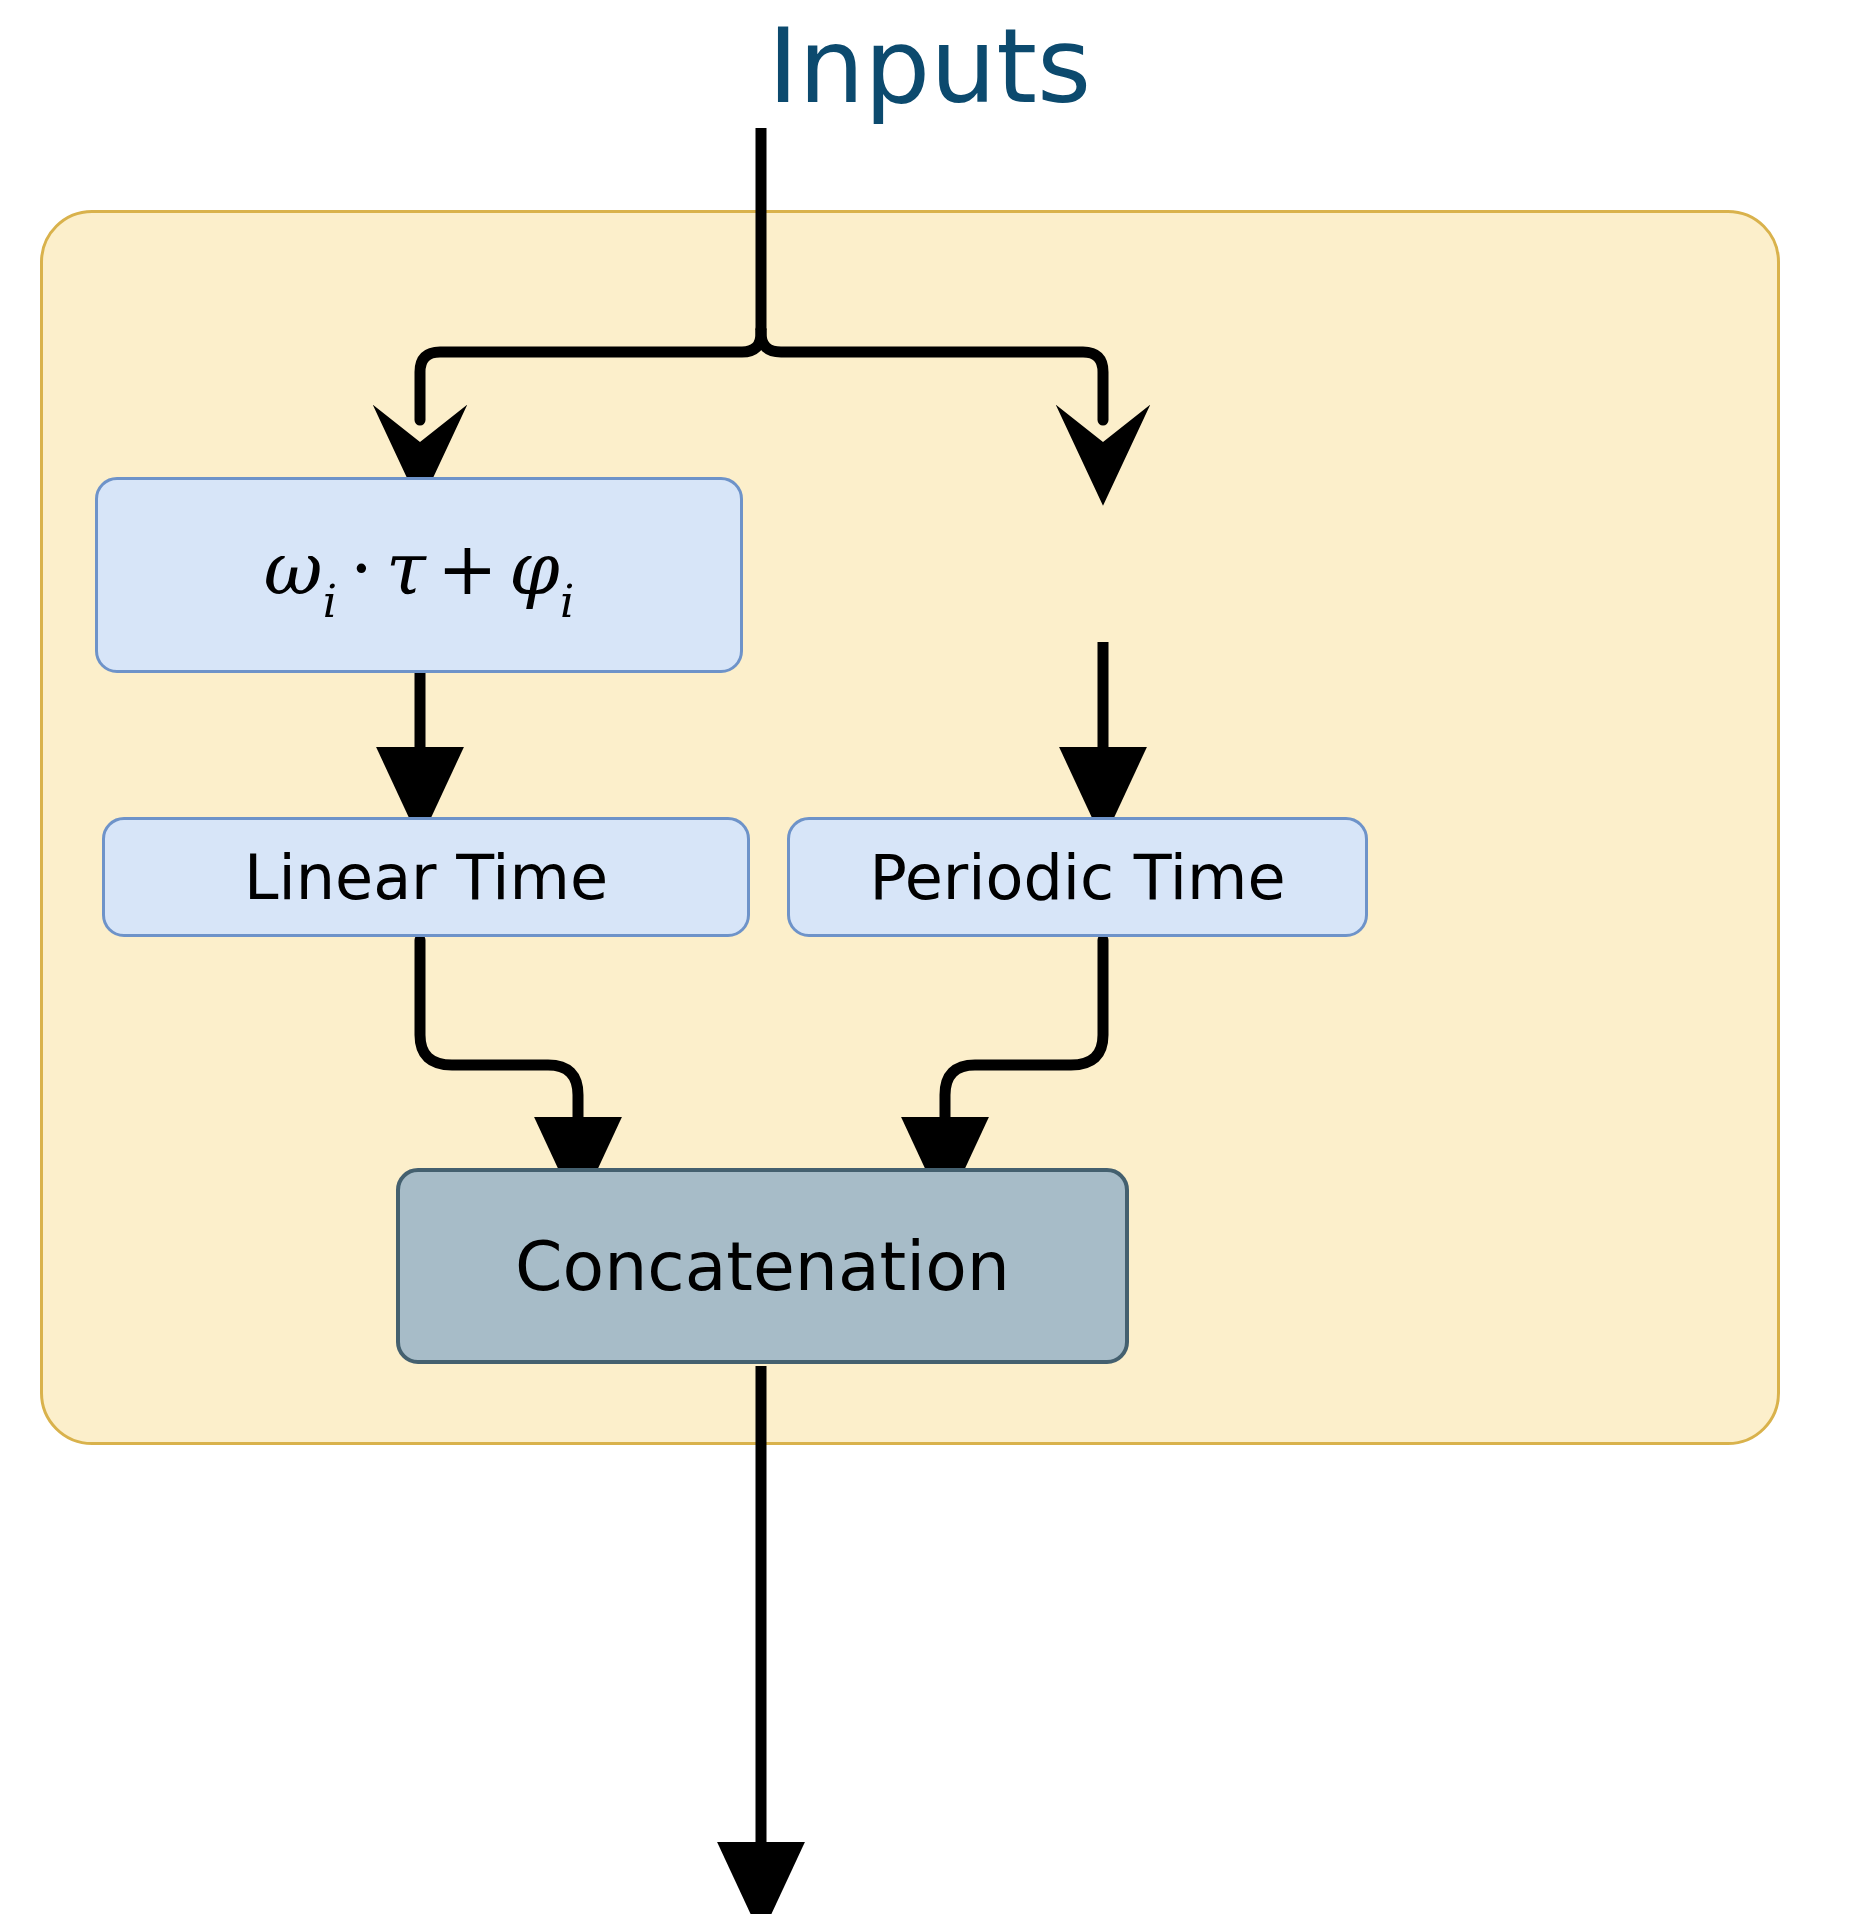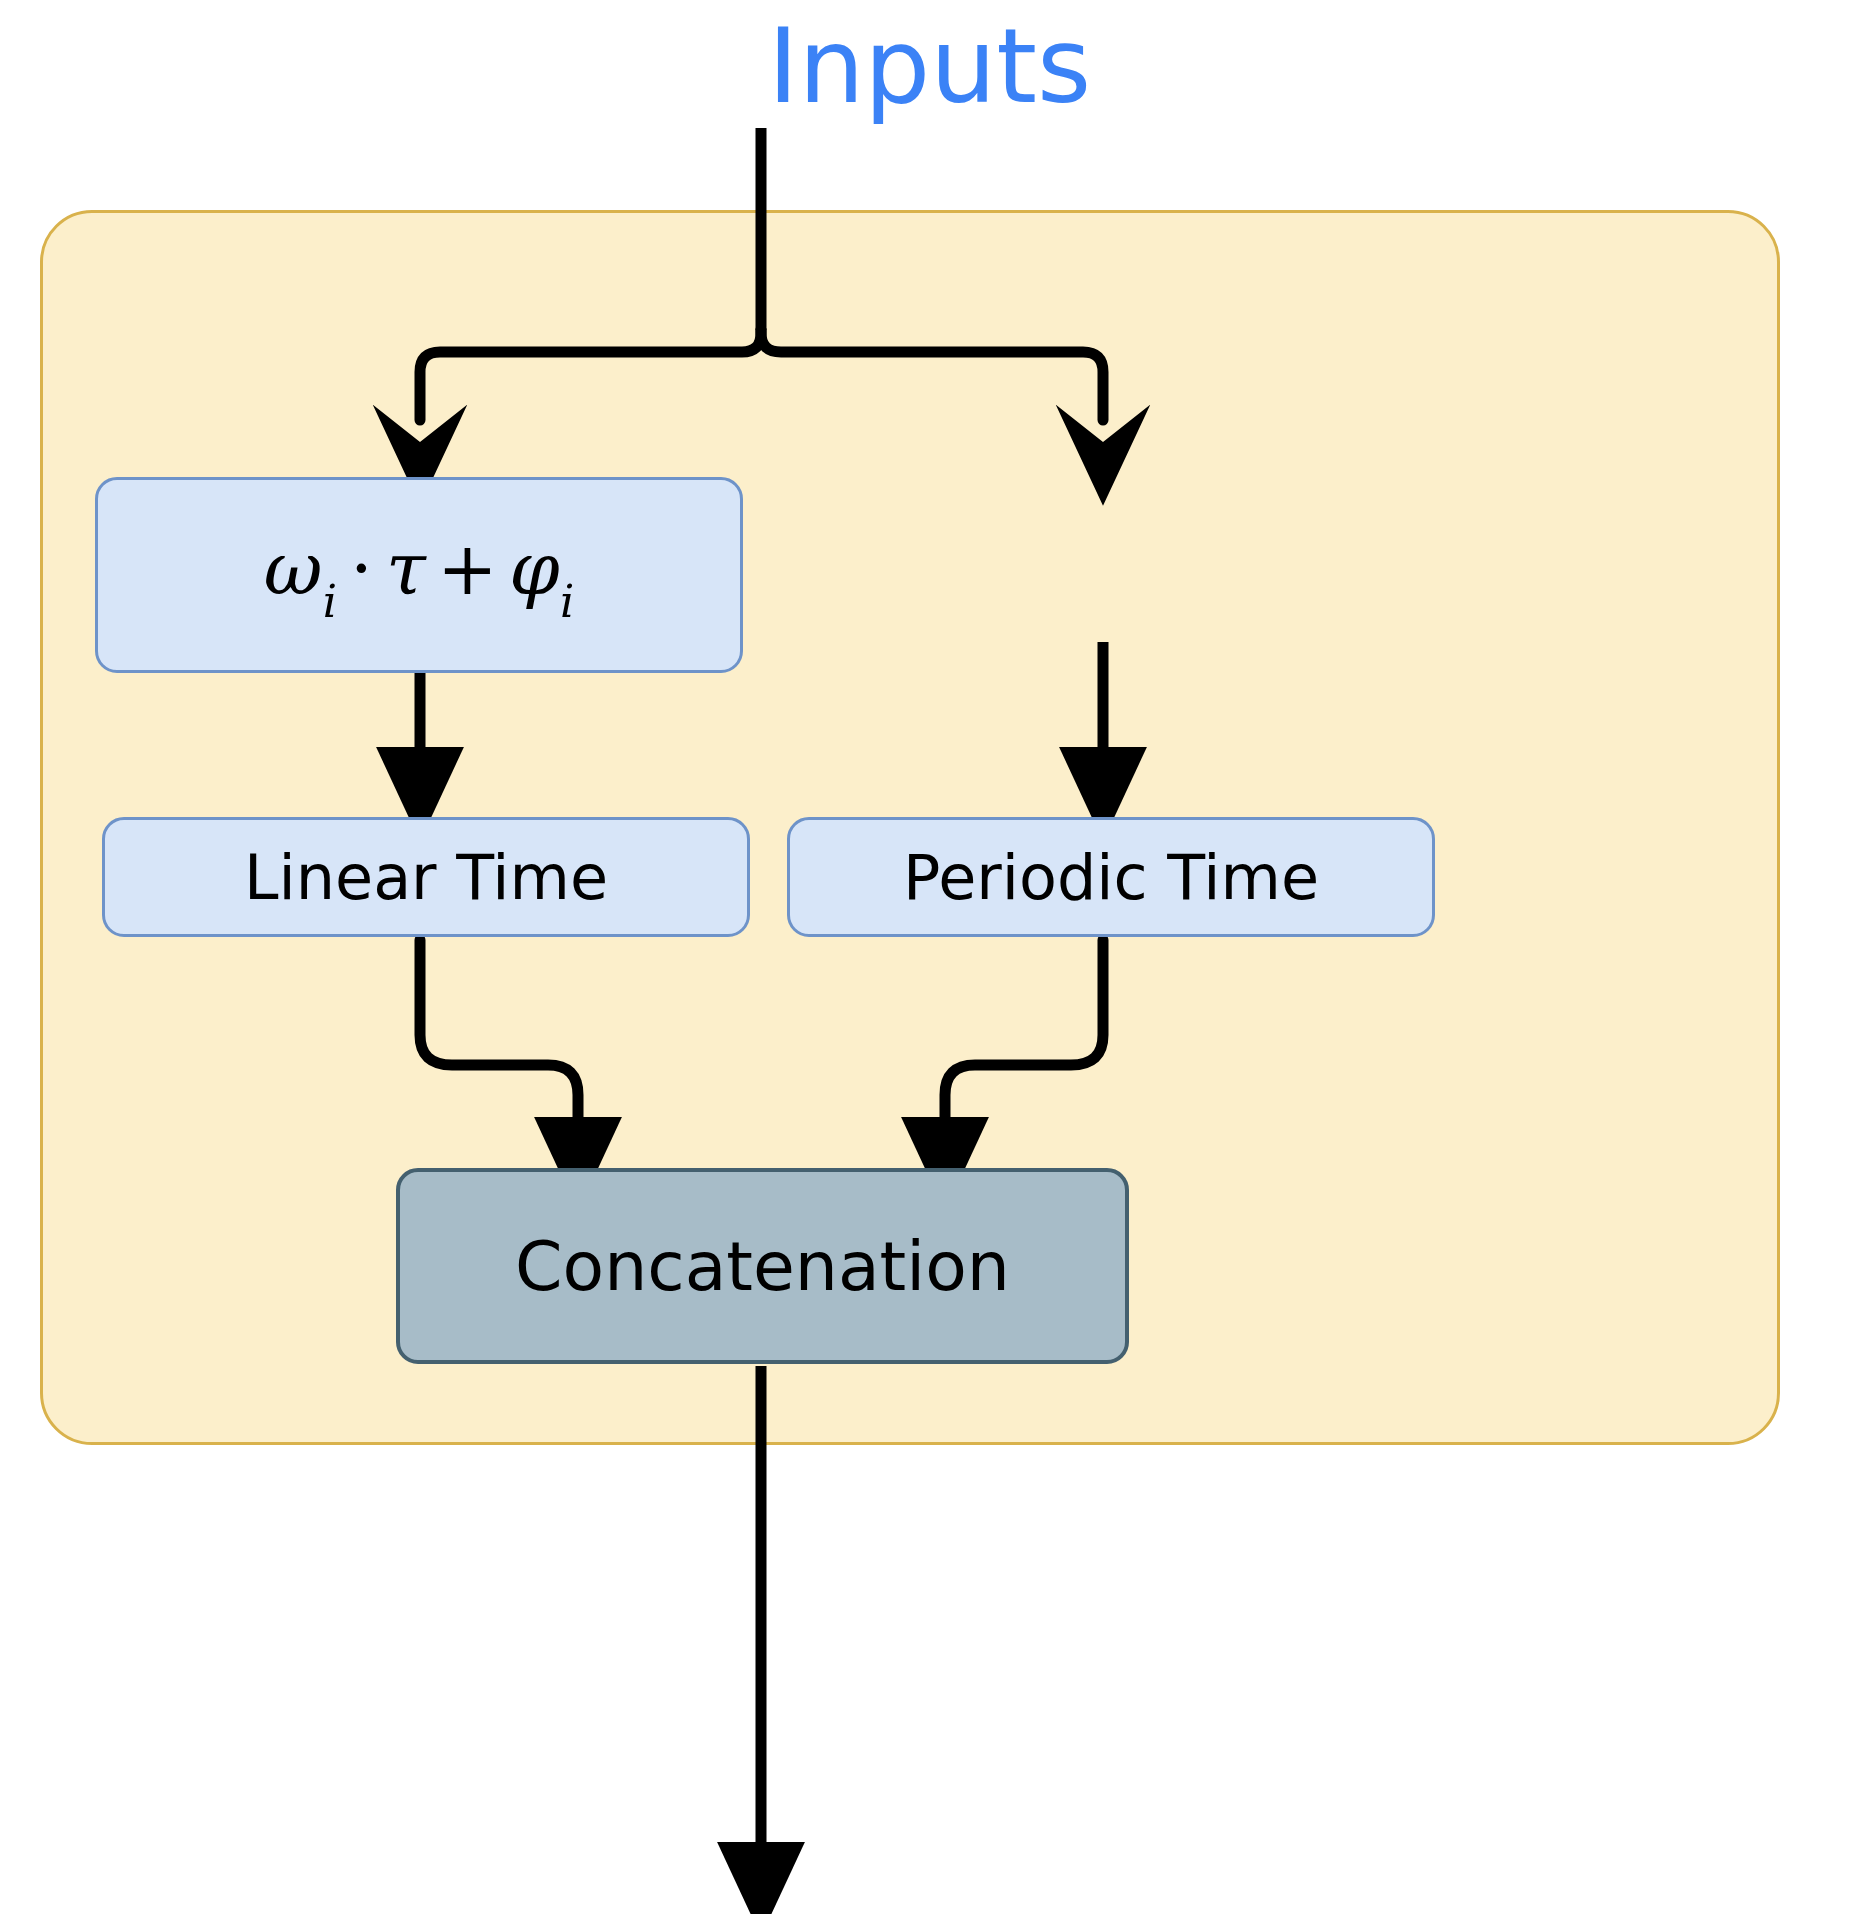--- a/index.html
+++ b/index.html
@@ -6,21 +6,21 @@
   body{width:1859px;height:1914px;font-family:"DejaVu Sans",sans-serif;overflow:hidden;}
   #stage{position:relative;width:1859px;height:1914px;background:#ffffff;}
 
   .title{
     position:absolute;
     left:0;right:0;top:6px;
     text-align:center;
     font-family:"DejaVu Sans",sans-serif;
     font-size:104px;
     line-height:120px;
-    color:#3b82f6;
+    color:#0c4a6e;
     letter-spacing:0px;
   }
 
   .container-panel{
     position:absolute;
     left:40px;
     top:210px;
     width:1740px;
     height:1235px;
     background:#FCEFCB;
@@ -61,21 +61,21 @@
     left:787px; top:477px; width:648px; height:162px;
     font-size:0;
   }
 
   .label-left{
     left:102px; top:817px; width:648px; height:120px;
     font-size:62px;
     font-family:"DejaVu Sans",sans-serif;
   }
   .label-right{
-    left:787px; top:817px; width:648px; height:120px;
+    left:787px; top:817px; width:581px; height:120px;
     font-size:62px;
     font-family:"DejaVu Sans",sans-serif;
   }
 
   .concat-node{
     left:396px; top:1168px; width:733px; height:196px;
     font-size:68px;
     font-family:"DejaVu Sans",sans-serif;
   }
 

